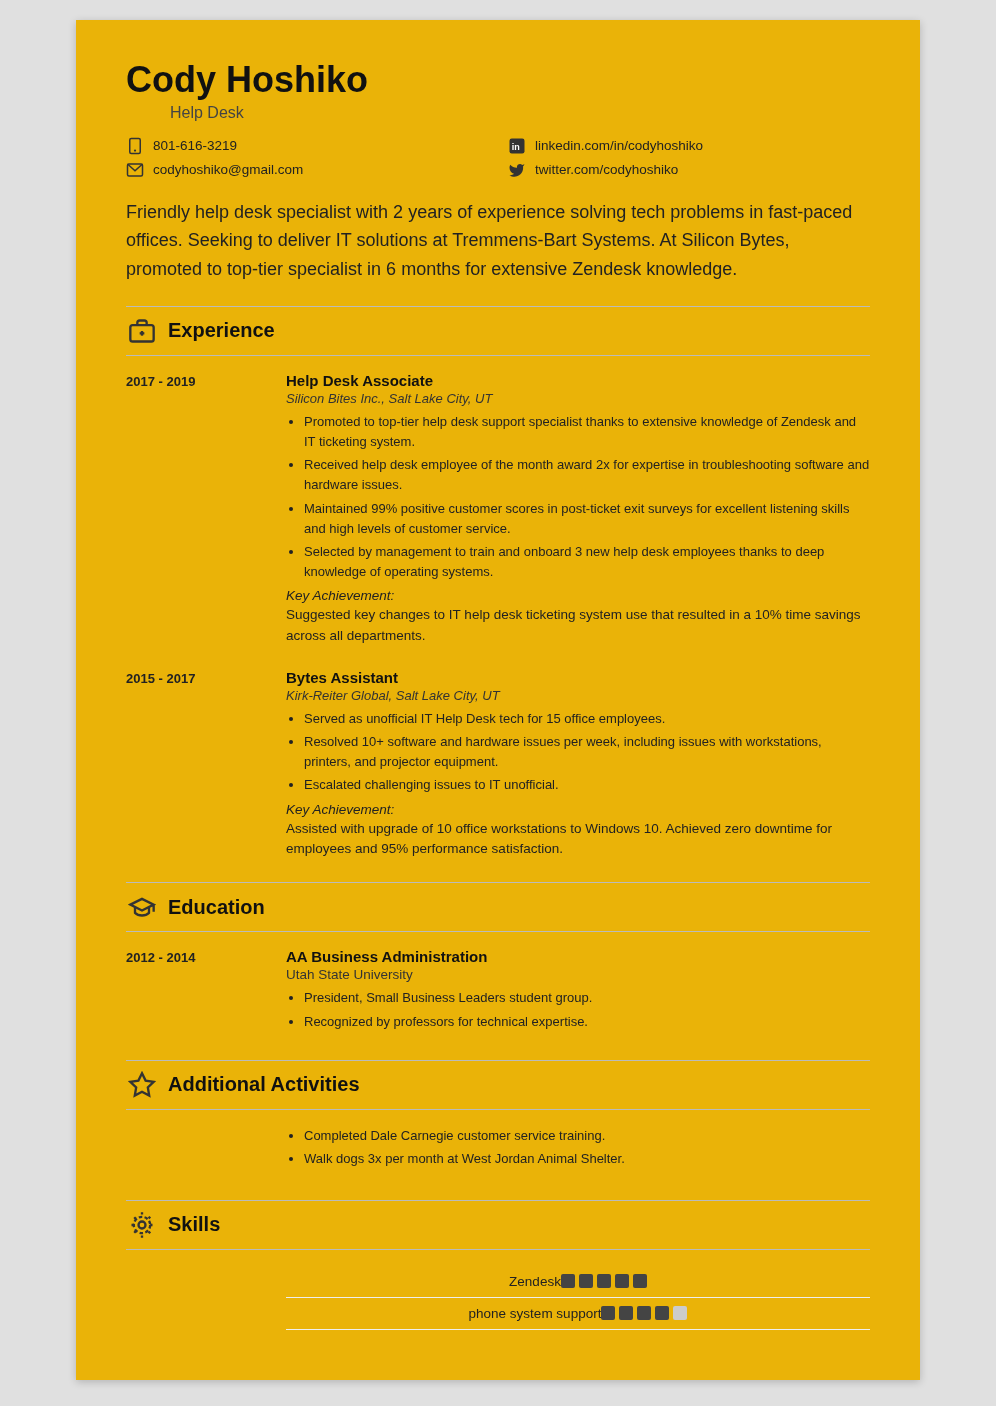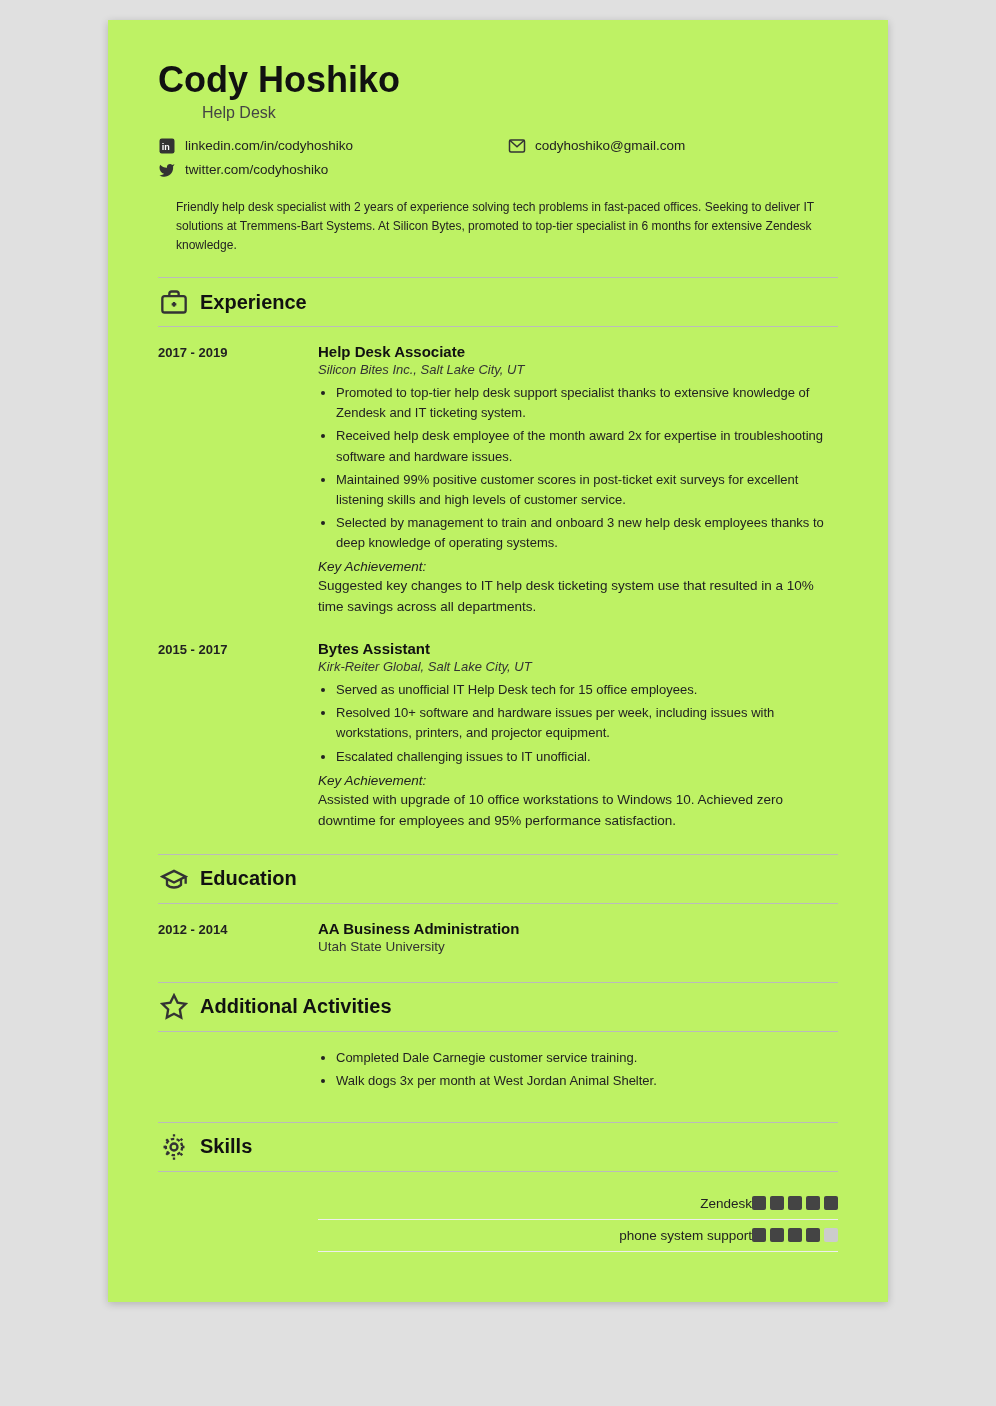--- a/index.html
+++ b/index.html
@@ -6,22 +6,22 @@
     body {
       font-family: Arial, sans-serif;
       font-size: 14px;
       color: #222;
       background: #e0e0e0;
       display: flex;
       justify-content: center;
       padding: 20px;
     }
     .resume {
-      background: #bef264;
-      width: 780px;
+      background: #eab308;
+      width: 844px;
       padding: 40px 50px;
       box-shadow: 0 2px 8px rgba(0,0,0,0.2);
     }
     .name {
       font-size: 36px;
       font-weight: 900;
       color: #111;
       line-height: 1.1;
     }
     .title {
@@ -46,25 +46,24 @@
     }
     .contact-icon {
       width: 20px;
       height: 20px;
       display: flex;
       align-items: center;
       justify-content: flex-start;
       flex-shrink: 0;
     }
     .summary {
-      font-size: 12px;
+      font-size: 18px;
       color: #222;
       line-height: 1.6;
       margin-bottom: 22px;
-      margin-left: 18px;
     }
     .section-header {
       display: flex;
       align-items: center;
       gap: 10px;
       border-top: 1.5px solid #bbb;
       border-bottom: 1.5px solid #bbb;
       padding: 8px 0;
       margin-bottom: 16px;
     }
@@ -126,21 +125,21 @@
       font-size: 13.5px;
       color: #222;
       line-height: 1.55;
     }
     .skills-section {
       margin-bottom: 10px;
     }
     .skill-row {
       display: flex;
       align-items: center;
-      justify-content: flex-end;
+      justify-content: center;
       padding: 8px 0;
       border-bottom: 1px solid #eee;
     }
     .skill-name {
       font-size: 13.5px;
       color: #222;
     }
     .skill-dots {
       display: flex;
       gap: 4px;
@@ -155,20 +154,29 @@
   </style>
 </head>
 <body>
 
 <div class="resume">
 
   <div class="name">Cody Hoshiko</div>
   <div class="title">Help Desk</div>
 
   <div class="contact-grid">
+    <div class="contact-item">
+      <span class="contact-icon">
+        <svg width="18" height="18" viewBox="0 0 24 24" fill="none" stroke="#333" stroke-width="2">
+          <rect x="5" y="2" width="14" height="20" rx="2" ry="2"></rect>
+          <line x1="12" y1="18" x2="12" y2="18" stroke-width="3" stroke-linecap="round"></line>
+        </svg>
+      </span>
+      <span>801-616-3219</span>
+    </div>
     <div class="contact-item">
       <span class="contact-icon">
         <svg width="18" height="18" viewBox="0 0 24 24" fill="#333">
           <rect x="2" y="2" width="20" height="20" rx="3" fill="#333"></rect>
           <text x="5" y="17" font-size="12" fill="white" font-family="Arial" font-weight="bold">in</text>
         </svg>
       </span>
       <span>linkedin.com/in/codyhoshiko</span>
     </div>
     <div class="contact-item">
@@ -243,20 +251,24 @@
       </svg>
     </span>
     <span class="section-title">Education</span>
   </div>
 
   <div class="entry">
     <div class="entry-dates">2012 - 2014</div>
     <div class="entry-content">
       <div class="entry-job-title">AA Business Administration</div>
       <div style="font-size:13.5px; color:#333; margin-bottom:6px;">Utah State University</div>
+      <ul class="entry-bullets">
+        <li>President, Small Business Leaders student group.</li>
+        <li>Recognized by professors for technical expertise.</li>
+      </ul>
     </div>
   </div>
 
   <div class="section-header">
     <span class="section-icon">
       <svg width="28" height="28" viewBox="0 0 24 24" fill="none" stroke="#333" stroke-width="2">
         <polygon points="12,2 15.09,8.26 22,9.27 17,14.14 18.18,21.02 12,17.77 5.82,21.02 7,14.14 2,9.27 8.91,8.26"></polygon>
       </svg>
     </span>
     <span class="section-title">Additional Activities</span>

